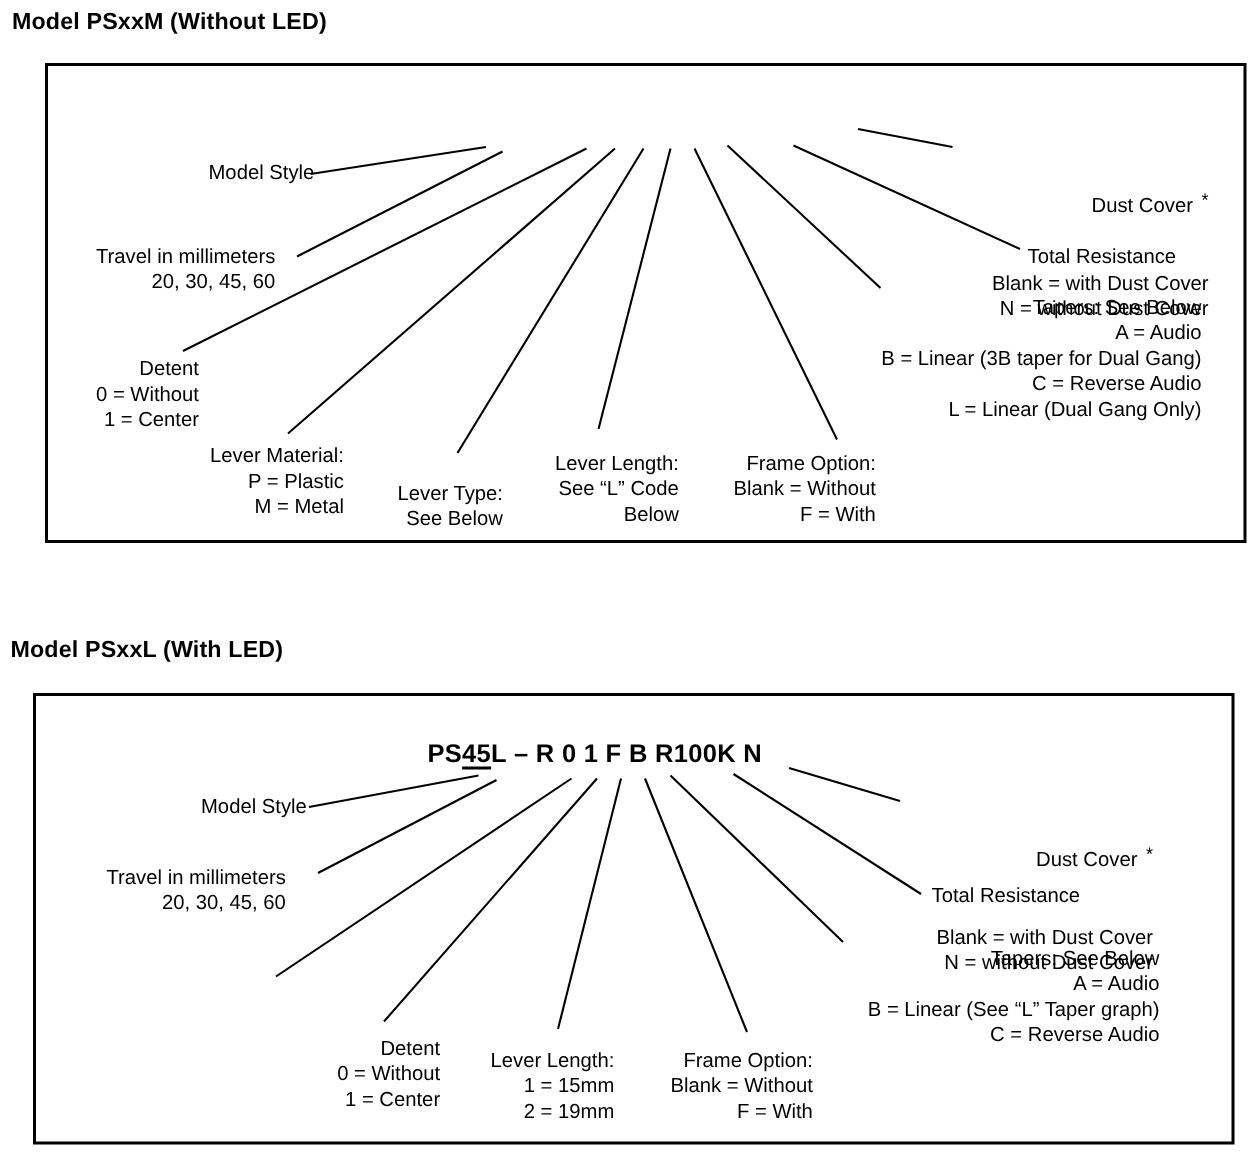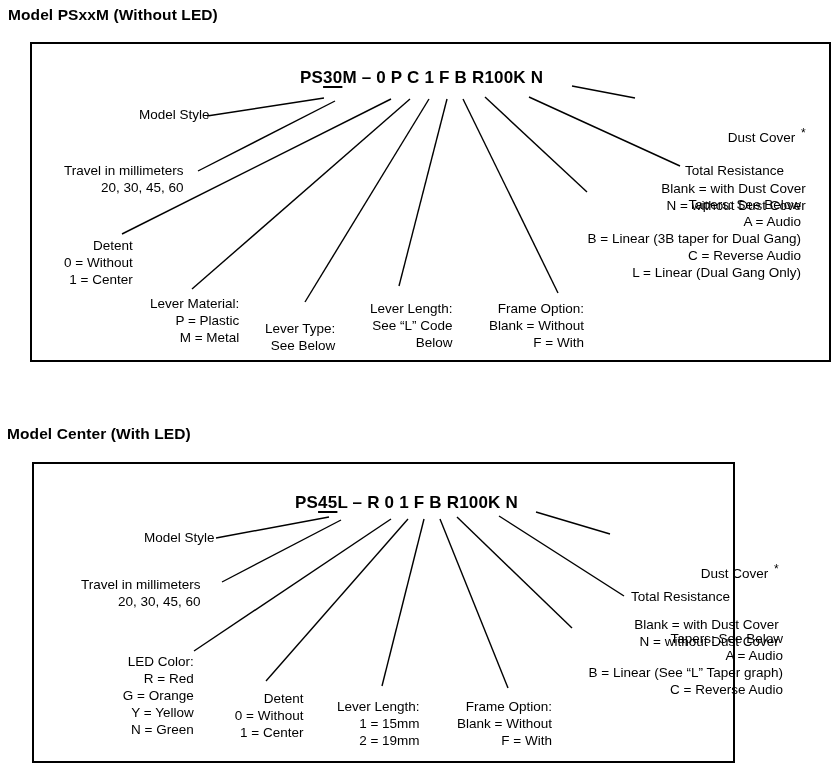--- a/index.html
+++ b/index.html
@@ -46,29 +46,28 @@
     <line x1="90" y1="190" x2="359" y2="55"></line>
     <line x1="160" y1="245" x2="378" y2="55"></line>
     <line x1="273" y1="258" x2="397" y2="55"></line>
     <line x1="367" y1="242" x2="415" y2="55"></line>
     <line x1="431" y1="55" x2="526" y2="249"></line>
     <line x1="453" y1="53" x2="555" y2="148"></line>
     <line x1="497" y1="53" x2="648" y2="122"></line>
     <line x1="540" y1="42" x2="603" y2="54"></line>
   </svg>
 
-  <div class="pn" style="left:268px;top:24px"><span>PS</span><span class="u">30</span><span>M</span><span> – </span><span>0 P C 1 F B R100K N</span></div>
 
   <div class="label" style="left:107px;top:62px">Model Style</div>
   <div class="label" style="left:32px;top:118px">Travel in millimeters
 20, 30, 45, 60</div>
   <div class="label" style="left:32px;top:193px">Detent
 0 = Without
 1 = Center</div>
-  <div class="label" style="left:118px;top:251px">Lever Material:
+  <div class="label" style="left:108px;top:251px">Lever Material:
 P = Plastic
 M = Metal</div>
   <div class="label" style="left:233px;top:276px">Lever Type:
 See Below</div>
   <div class="label" style="left:338px;top:256px">Lever Length:
 See “L” Code
 Below</div>
   <div class="label" style="left:457px;top:256px">Frame Option:
 Blank = Without
        F = With</div>
@@ -79,46 +78,41 @@
   L = Linear (Dual Gang Only)</div>
   <div class="label" style="left:653px;top:118px">Total Resistance</div>
 
   <div class="label" style="left:612px;top:46px">
     <div><span>Dust Cover </span><sup class="ast">*</sup></div>
     <div>Blank = with Dust Cover
       N = without Dust Cover</div>
   </div>
 </div>
 
-<div class="heading" style="left:7px;top:425px">Model Center (With LED)</div>
+<div class="heading" style="left:7px;top:425px">Model PSxxL (With LED)</div>
 
-<div class="box" style="left:32px;top:462px;width:703px;height:301px">
+<div class="box" style="left:22px;top:462px;width:801px;height:301px">
 
   <svg class="leads" width="797" height="297" viewBox="0 0 797 297">
     <line x1="182" y1="74" x2="295" y2="53"></line>
     <line x1="188" y1="118" x2="307" y2="56"></line>
     <line x1="160" y1="187" x2="357" y2="55"></line>
     <line x1="232" y1="217" x2="374" y2="55"></line>
     <line x1="348" y1="222" x2="390" y2="55"></line>
     <line x1="406" y1="55" x2="474" y2="224"></line>
     <line x1="423" y1="53" x2="538" y2="164"></line>
     <line x1="465" y1="52" x2="590" y2="132"></line>
     <line x1="502" y1="48" x2="576" y2="70"></line>
   </svg>
 
   <div class="pn" style="left:261px;top:29px"><span>PS</span><span class="u">45</span><span>L</span><span> – </span><span>R 0 1 F B R100K N</span></div>
 
   <div class="label" style="left:110px;top:65px">Model Style</div>
   <div class="label" style="left:47px;top:112px">Travel in millimeters
 20, 30, 45, 60</div>
-  <div class="label" style="left:85px;top:189px">LED Color:
- R = Red
- G = Orange
- Y = Yellow
- N = Green</div>
   <div class="label" style="left:197px;top:226px">Detent
  0 = Without
  1 = Center</div>
   <div class="label" style="left:303px;top:234px">Lever Length:
  1 = 15mm
  2 = 19mm</div>
   <div class="label" style="left:423px;top:234px">Frame Option:
 Blank = Without
        F = With</div>
   <div class="label" style="left:547px;top:166px">Tapers: See Below

